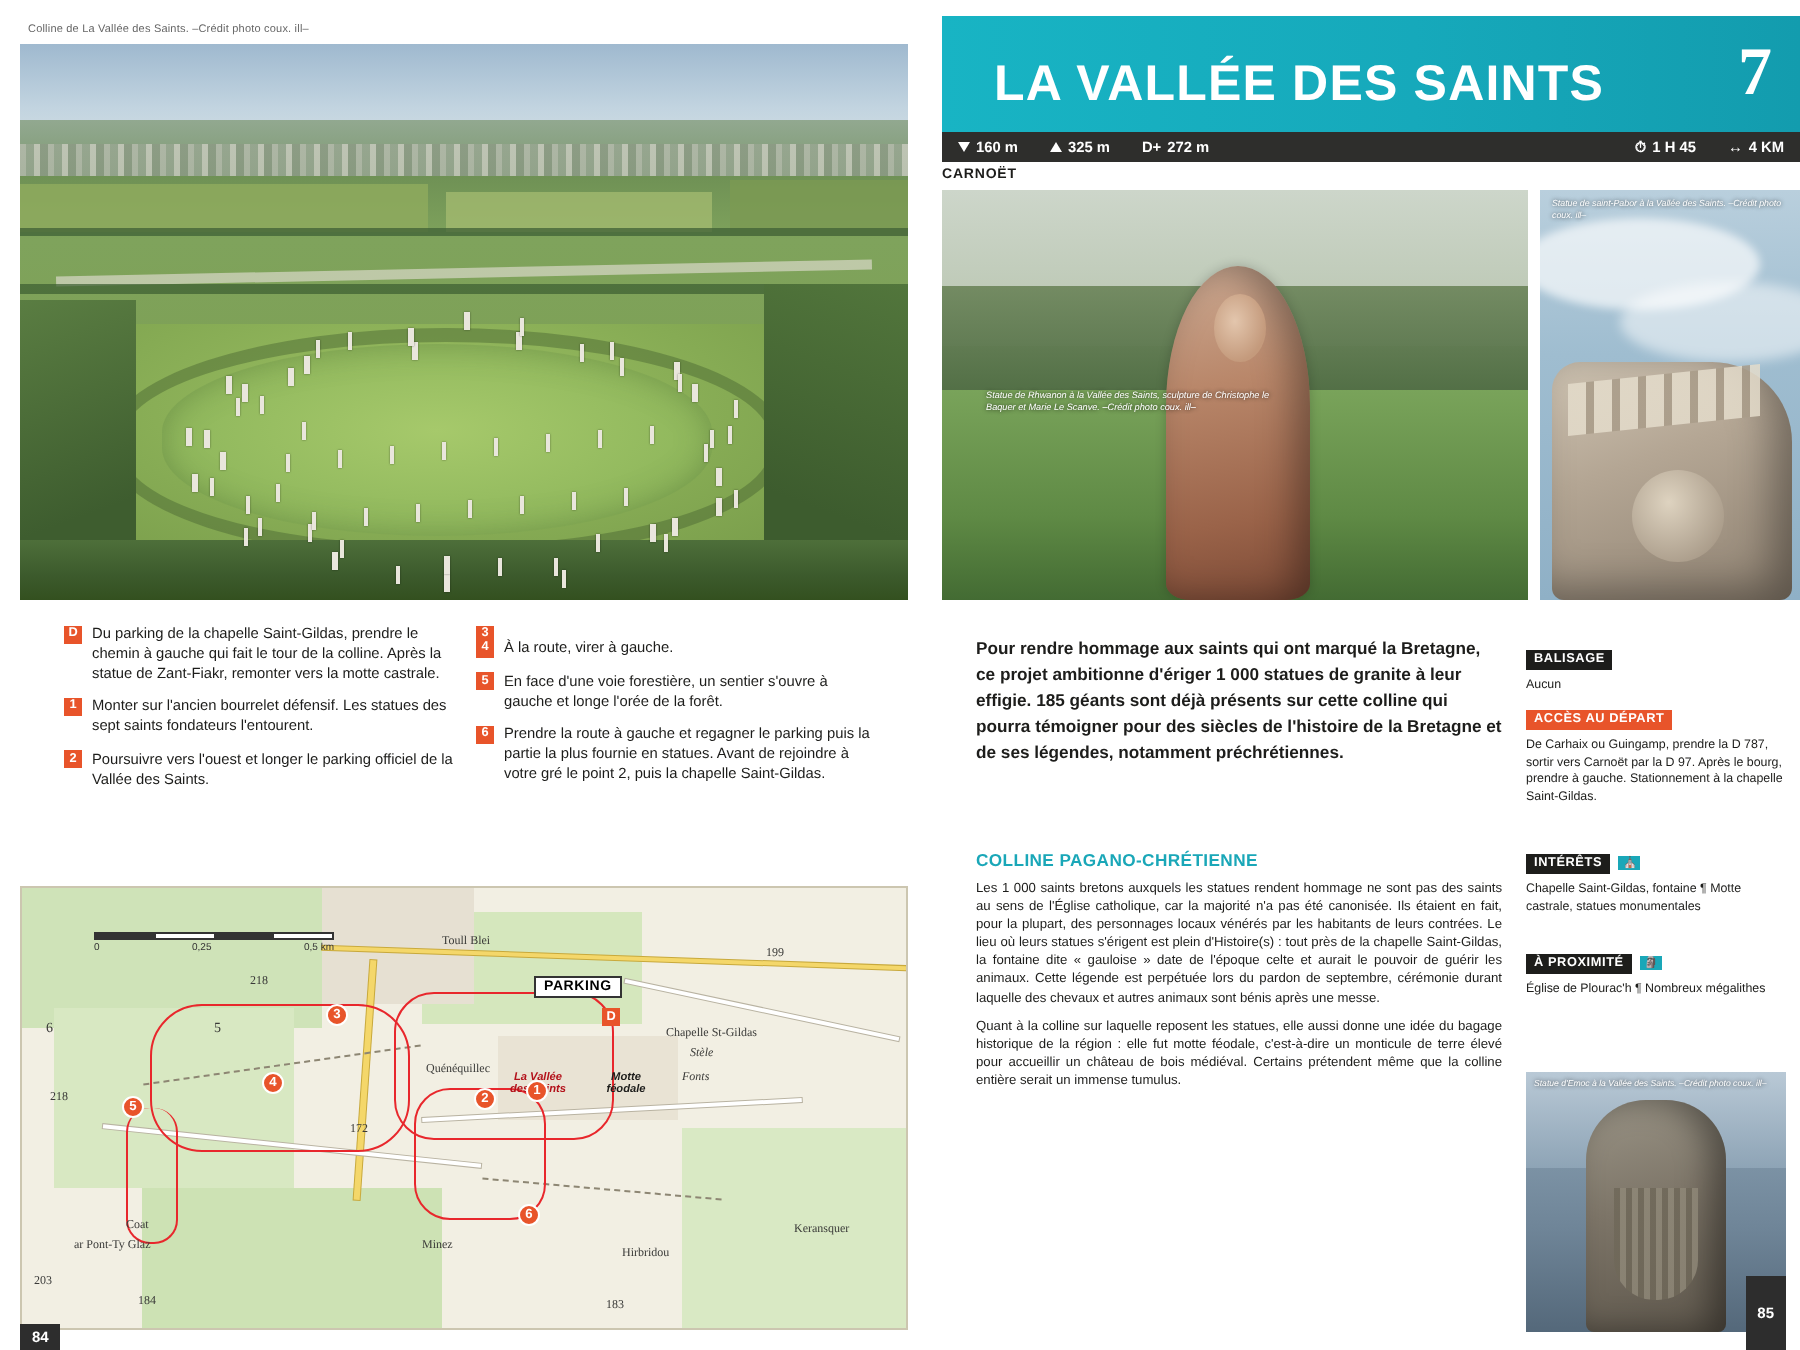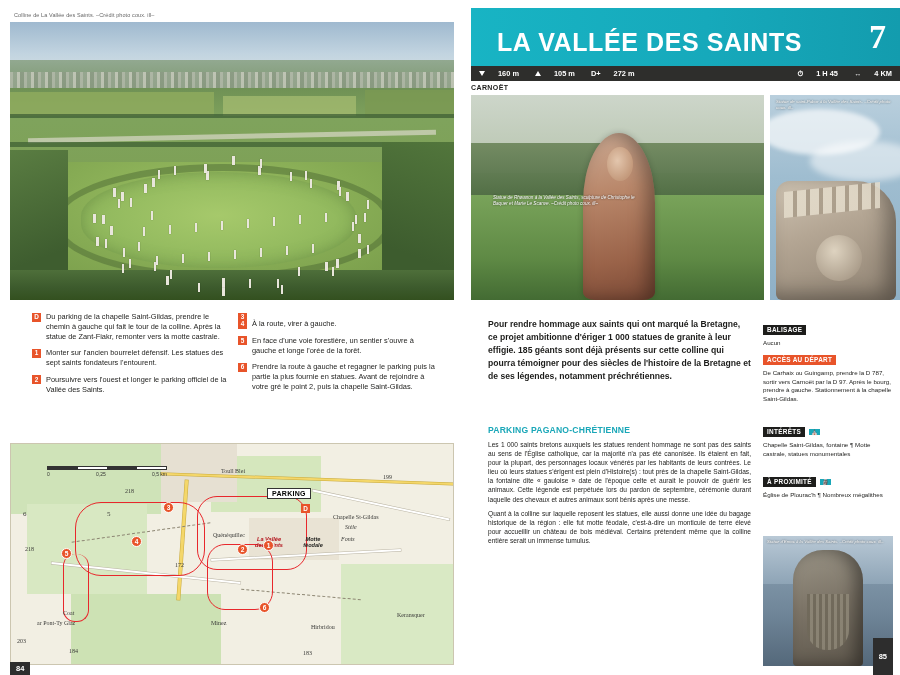--- a/index.html
+++ b/index.html
@@ -184,21 +184,21 @@
   }
   .header-num {
     position:absolute; right:14px; top:10px;
     color:#fff; font-size:34px; font-weight:bold; font-family:"Liberation Serif", serif;
   }
   .info-band {
     position:absolute; left:14px; top:66px; width:429px; height:15px;
     background:#2e2e2c; color:#fff;
     display:flex; align-items:center; font-size:7.4px; font-weight:bold;
   }
-  .info-band .seg { display:flex; align-items:center; gap:13px; padding:0 8px; }
+  .info-band .seg { display:flex; align-items:center; gap:3px; padding:0 8px; }
   .info-band .seg.right { margin-left:auto; }
   .tri-down { width:0;height:0;border-left:3.4px solid transparent;border-right:3.4px solid transparent;border-top:5px solid #fff;}
   .tri-up { width:0;height:0;border-left:3.4px solid transparent;border-right:3.4px solid transparent;border-bottom:5px solid #fff;}
   .commune {
     position:absolute; left:14px; top:81px; width:429px; height:12px;
     background:#fff; color:#1d1d1b; font-size:7px; font-weight:bold; letter-spacing:.4px;
     display:flex; align-items:center;
   }
 
   .photo-statue {
@@ -512,21 +512,21 @@
       <div class="header-num">7</div>
     </div>
 
     <div class="info-band">
       <div class="seg">
         <span class="tri-down"></span>
         <span>160 m</span>
       </div>
       <div class="seg">
         <span class="tri-up"></span>
-        <span>105 m</span>
+        <span>325 m</span>
       </div>
       <div class="seg">
         <span style="font-weight:bold;">D+</span>
         <span>272 m</span>
       </div>
       <div class="seg right">
         <span>⏱</span>
         <span>1 H 45</span>
       </div>
       <div class="seg">
@@ -551,21 +551,21 @@
       <div class="st-cloud"></div>
       <div class="st-cloud2"></div>
       <div class="st-rock"></div>
       <div class="st-teeth"></div>
       <div class="st-face"></div>
       <div class="caption-stone">Statue de saint-Pabor à la Vallée des Saints. –Crédit photo coux. ill–</div>
     </div>
   </div>
 
   <div class="intro-text">Pour rendre hommage aux saints qui ont marqué la Bretagne, ce projet ambitionne d'ériger 1 000 statues de granite à leur effigie. 185 géants sont déjà présents sur cette colline qui pourra témoigner pour des siècles de l'histoire de la Bretagne et de ses légendes, notamment préchrétiennes.</div>
-  <div class="section-title">PARKING PAGANO-CHRÉTIENNE</div>
+  <div class="section-title">COLLINE PAGANO-CHRÉTIENNE</div>
   <div class="body-text">
     <p>Les 1 000 saints bretons auxquels les statues rendent hommage ne sont pas des saints au sens de l'Église catholique, car la majorité n'a pas été canonisée. Ils étaient en fait, pour la plupart, des personnages locaux vénérés par les habitants de leurs contrées. Le lieu où leurs statues s'érigent est plein d'Histoire(s) : tout près de la chapelle Saint-Gildas, la fontaine dite « gauloise » date de l'époque celte et aurait le pouvoir de guérir les animaux. Cette légende est perpétuée lors du pardon de septembre, cérémonie durant laquelle des chevaux et autres animaux sont bénis après une messe.</p>
     <p>Quant à la colline sur laquelle reposent les statues, elle aussi donne une idée du bagage historique de la région : elle fut motte féodale, c'est-à-dire un monticule de terre élevé pour accueillir un château de bois médiéval. Certains prétendent même que la colline entière serait un immense tumulus.</p>
   </div>
 
   <div class="side" style="top:318px;">
     <span class="side-head">BALISAGE</span>
     <div class="side-body">Aucun</div>
   </div>
 

